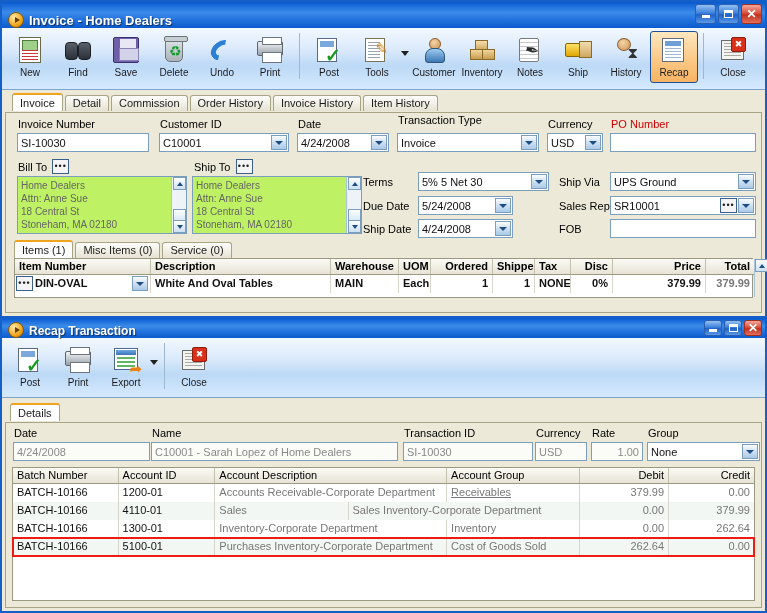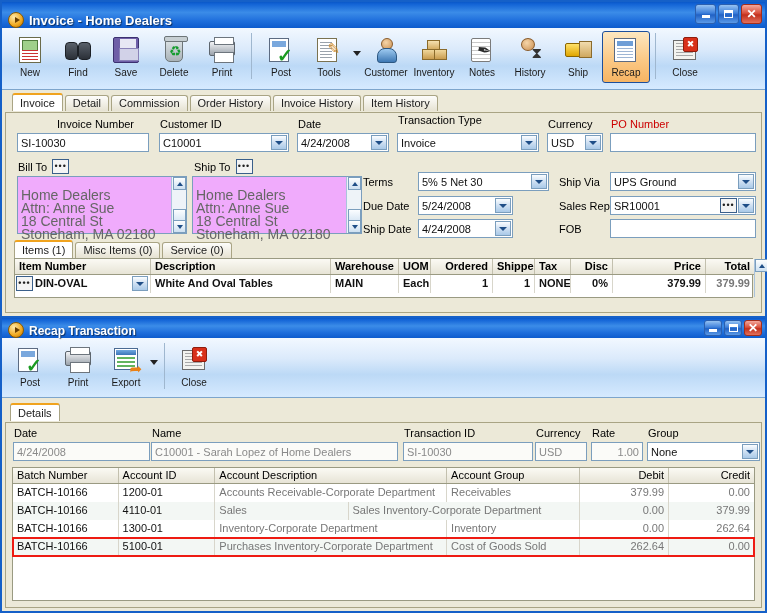--- a/index.html
+++ b/index.html
@@ -184,22 +184,22 @@
     background:linear-gradient(180deg,#fbfdff,#cfe0f2 50%,#a9c9e8);
     border:1px solid #7b9ebd; display:flex;align-items:center;justify-content:center;
   }
   .dd::after{content:"";width:0;height:0;border-left:4px solid transparent;border-right:4px solid transparent;border-top:4px solid #1f4e87;}
   .ellip {
     width:17px;height:15px; border:1px solid #3a5f8a; background:#f4f4f4;
     display:inline-flex;align-items:center;justify-content:center;
     font-size:9px;line-height:9px;color:#222;letter-spacing:1px;
   }
   .memo {
-    background:#f0abfc;border:1px solid #7b9ebd; position:relative;
-    font-size:14px;color:#666; padding:12px 3px; line-height:13px;
+    background:#bef264;border:1px solid #7b9ebd; position:relative;
+    font-size:10px;color:#666; padding:2px 3px; line-height:13px;
   }
   .memo .sb { position:absolute; right:0; top:0; bottom:0; width:15px;
     background:#eef3f8; border-left:1px solid #aac3dc; }
   .memo .sb .ar { position:absolute; left:1px; width:13px; height:13px;
     background:linear-gradient(180deg,#fdfefe,#cde0f1); border:1px solid #7b9ebd;
     display:flex;align-items:center;justify-content:center; }
   .memo .sb .ar.up{top:0;} .memo .sb .ar.dn{bottom:0;}
   .memo .sb .ar i{ width:0;height:0;border-left:3px solid transparent;border-right:3px solid transparent;}
   .memo .sb .ar.up i{border-bottom:4px solid #1f4e87;}
   .memo .sb .ar.dn i{border-top:4px solid #1f4e87;}
@@ -269,20 +269,26 @@
       <div class="lbl">Save</div>
     </div>
     <div class="tbtn">
       <div class="ico">
           <div class="i-trash"></div>
         </div>
       <div class="lbl">Delete</div>
     </div>
     <div class="tbtn">
       <div class="ico">
+          <div class="i-undo"></div>
+        </div>
+      <div class="lbl">Undo</div>
+    </div>
+    <div class="tbtn">
+      <div class="ico">
           <div class="i-print"></div>
         </div>
       <div class="lbl">Print</div>
     </div>
     <div class="tsep"></div>
     <div class="tbtn">
       <div class="ico">
           <div class="i-post"></div>
         </div>
       <div class="lbl">Post</div>
@@ -311,29 +317,29 @@
       <div class="lbl">Inventory</div>
     </div>
     <div class="tbtn">
       <div class="ico">
           <div class="i-notes"></div>
         </div>
       <div class="lbl">Notes</div>
     </div>
     <div class="tbtn">
       <div class="ico">
+          <div class="i-ship"></div>
+        </div>
+      <div class="lbl">Ship</div>
+    </div>
+    <div class="tbtn">
+      <div class="ico">
           <div class="i-hist"></div>
         </div>
       <div class="lbl">History</div>
-    </div>
-    <div class="tbtn">
-      <div class="ico">
-          <div class="i-ship"></div>
-        </div>
-      <div class="lbl">Ship</div>
     </div>
     <div class="tbtn sel">
       <div class="ico">
           <div class="i-recap"></div>
         </div>
       <div class="lbl">Recap</div>
     </div>
     <div class="tsep"></div>
     <div class="tbtn">
       <div class="ico">
@@ -347,21 +353,21 @@
     <div class="tab active"><span>Invoice</span></div>
     <div class="tab"><span>Detail</span></div>
     <div class="tab"><span>Commission</span></div>
     <div class="tab"><span>Order History</span></div>
     <div class="tab"><span>Invoice History</span></div>
     <div class="tab"><span>Item History</span></div>
   </div>
 
   <div style="position:absolute;left:3px;top:110px;right:3px;bottom:3px;background:#ece9d8;border:1px solid #a9a484;">
 
-    <div class="lbl" style="position:absolute;left:12px;top:5px;margin-left:39px;">Invoice Number</div>
+    <div class="lbl" style="position:absolute;left:12px;top:5px;">Invoice Number</div>
     <div class="lbl" style="position:absolute;left:154px;top:5px;">Customer ID</div>
     <div class="lbl" style="position:absolute;left:292px;top:5px;">Date</div>
     <div class="lbl" style="position:absolute;left:392px;top:1px;">Transaction Type</div>
     <div class="lbl" style="position:absolute;left:542px;top:5px;">Currency</div>
     <div class="lbl req" style="position:absolute;left:605px;top:5px;">PO Number</div>
 
     <div class="fld" style="position:absolute;left:11px;top:20px;width:132px;">
       <span>SI-10030</span>
     </div>
     <div class="fld" style="position:absolute;left:153px;top:20px;width:130px;">
@@ -596,21 +602,21 @@
         <div class="gh" style="width:235px;">Account Description</div>
         <div class="gh" style="width:135px;">Account Group</div>
         <div class="gh num" style="width:90px;">Debit</div>
         <div class="gh num" style="width:86px;border-right:none;">Credit</div>
       </div>
 
       <div class="grow">
         <div class="gc" style="width:107px;">BATCH-10166</div>
         <div class="gc" style="width:98px;">1200-01</div>
         <div class="gc muted" style="width:235px;">Accounts Receivable-Corporate Department</div>
-        <div class="gc muted" style="width:135px;">Receivables</div>
+        <div class="gc muted" style="width:135px;text-decoration:underline;">Receivables</div>
         <div class="gc num muted" style="width:90px;">379.99</div>
         <div class="gc num muted" style="width:86px;border-right:none;">0.00</div>
       </div>
 
       <div class="grow alt">
         <div class="gc" style="width:107px;">BATCH-10166</div>
         <div class="gc" style="width:98px;">4110-01</div>
         <div class="gc muted" style="width:135px;">Sales</div>
         <div class="gc muted" style="width:235px;">Sales Inventory-Corporate Department</div>
         <div class="gc num muted" style="width:90px;">0.00</div>

